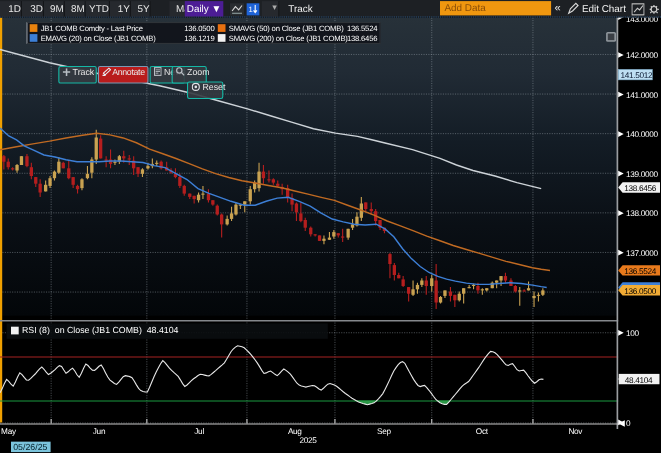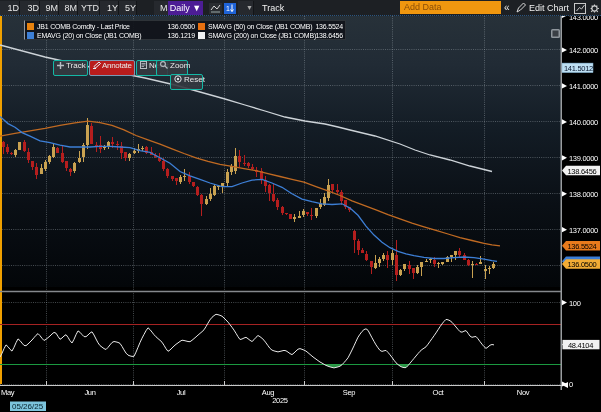--- a/index.html
+++ b/index.html
@@ -416,13 +416,14 @@
       </svg>News</div>
 <div class="btn" style="left:156px;top:60px;width:32px"><svg width="8" height="8" style="margin-right:2px">
         <circle cx="3" cy="3" r="2.4" fill="none" stroke="#b8bec4" stroke-width="1.1"></circle>
         <path d="M4.8 4.8 L7.5 7.5" stroke="#b8bec4" stroke-width="1.2"></path>
       </svg>Zoom</div>
 <div class="btn" style="left:170px;top:74px;width:33px"><svg width="8" height="8" style="margin-right:2px">
         <circle cx="4" cy="4" r="3.2" fill="none" stroke="#e0e4e8" stroke-width="1"></circle>
         <circle cx="4" cy="4" r="1.2" fill="#e0e4e8"></circle>
       </svg>Reset</div>
 
+<div style="position:absolute;left:6px;top:294px;width:292px;height:14px;background:rgba(10,13,16,0.9);font-size:8px;color:#fff;line-height:14px;white-space:nowrap"><span class="sw" style="background:#F2F2F2;margin-left:4px"></span>RSI (8)&nbsp; on Close (JB1 COMB)&nbsp; 48.4104</div>
 </div>
 
 </body></html>

